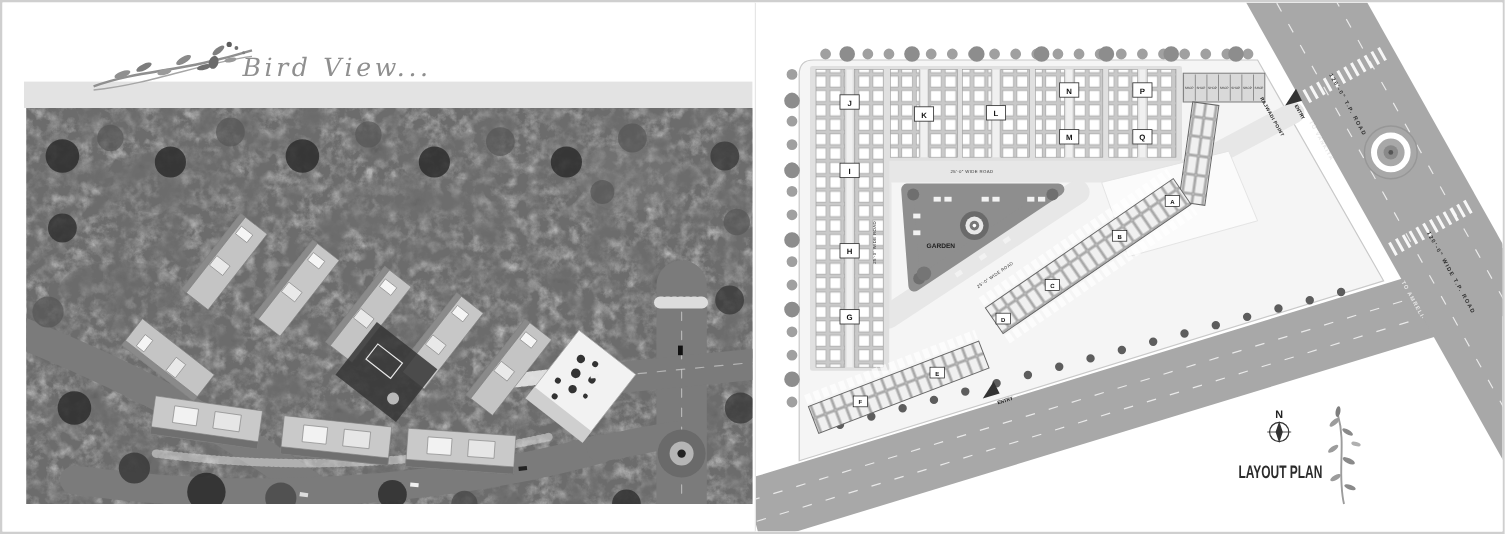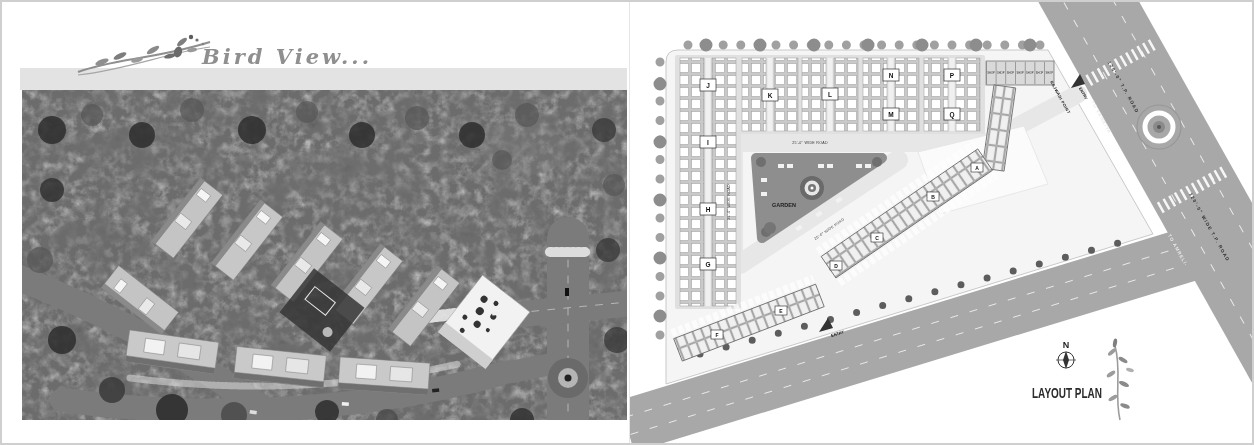--- a/index.html
+++ b/index.html
@@ -7,21 +7,21 @@
     position:relative;width:1254px;height:445px;box-sizing:border-box;
     background:#ffffff;border:2px solid #cfcfcf;overflow:hidden;
     font-family:"Liberation Sans", sans-serif;
   }
   .panel{position:absolute;top:0;height:441px;overflow:hidden;}
   .panel.left{left:0;width:627px;background:#ffffff;}
   .panel.right{left:627px;width:625px;background:#ffffff;border-left:1px solid #e6e6e6;}
   .band{position:absolute;left:18px;right:2px;top:66px;height:22px;background:#e3e3e3;}
   .bv-title{
     position:absolute;left:200px;top:42px;
-    font-family:"DejaVu Serif", serif;font-style:italic;font-weight:700;
+    font-family:"DejaVu Serif", serif;font-style:italic;font-weight:400;
     font-size:21px;letter-spacing:3px;color:#8f8f8f;
   }
   .ornament{position:absolute;left:72px;top:28px;}
   .bv-img{position:absolute;left:20px;top:88px;}
   svg text{font-family:"Liberation Sans", sans-serif;}
 </style>
 </head>
 <body>
 
 <div class="page">

